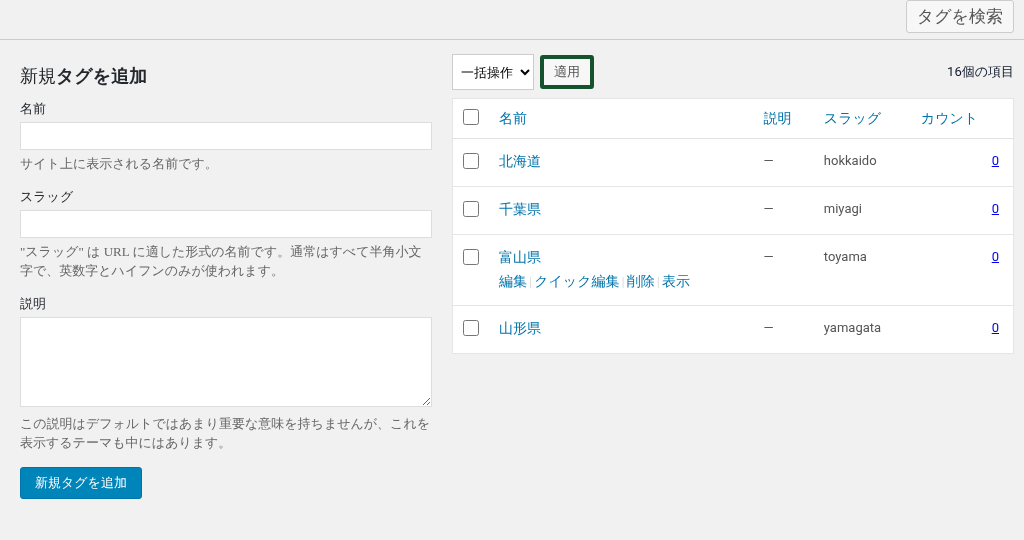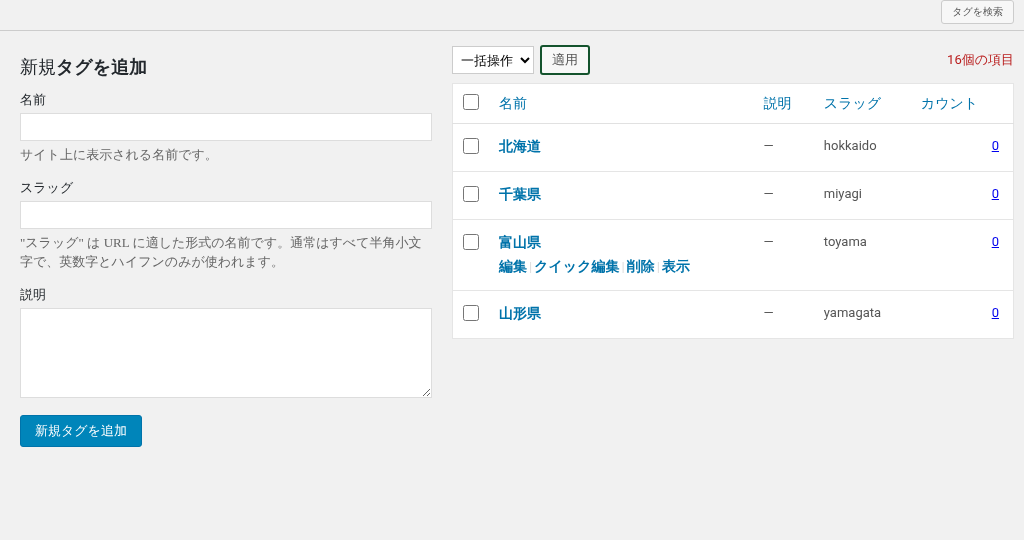--- a/index.html
+++ b/index.html
@@ -75,50 +75,50 @@
   display: flex;
   justify-content: flex-end;
   border-bottom: 1px solid #ccc;
   padding-bottom: 6px;
   margin-bottom: 6px;
 }
 .topbar .btn {
   border: 1px solid #ccc;
   background: #f7f7f7;
   padding: 4px 10px;
-  font-size: 10px;
+  font-size: 17px;
   border-radius: 3px;
   cursor: pointer;
   color: #555;
 }
 .tablenav {
   display: flex;
   align-items: center;
   padding: 8px 0;
 }
 .tablenav select {
-  height: 28px;
+  height: 36px;
   border: 1px solid #ccc;
   padding: 2px 4px;
   font-size: 13px;
   margin-right: 6px;
   background: #fff;
 }
 .tablenav .btn {
-  border: 2px solid #14532d;
+  border: 4px solid #14532d;
   background: #f7f7f7;
   padding: 4px 10px;
   font-size: 13px;
   border-radius: 3px;
   cursor: pointer;
   color: #555;
 }
 .tablenav .count {
   margin-left: auto;
-  color: #b91c1c;
+  color: #0f172a;
   font-size: 13px;
 }
 table.wp-list {
   width: 100%;
   border-collapse: collapse;
   background: #fff;
   border: 1px solid #e5e5e5;
 }
 table.wp-list thead th {
   text-align: left;
@@ -132,21 +132,21 @@
 table.wp-list tbody td {
   padding: 14px 10px;
   border-bottom: 1px solid #e5e5e5;
   vertical-align: top;
   color: #555;
   font-size: 13px;
 }
 table.wp-list tbody tr:last-child td { border-bottom: none; }
 table.wp-list tbody td.name a {
   color: #0073aa;
-  font-weight: 700;
+  font-weight: 400;
   text-decoration: none;
   font-size: 14px;
 }
 .row-actions {
   margin-top: 6px;
   font-size: 13px;
   color: #ddd;
 }
 .row-actions a { color: #0073aa; text-decoration: none; }
 .row-actions a.delete { color: #a00; text-align: right; }
@@ -177,20 +177,21 @@
 
     <div class="form-field">
       <label>スラッグ</label>
       <input type="text" style="">
       <p>"スラッグ" は URL に適した形式の名前です。通常はすべて半角小文字で、英数字とハイフンのみが使われます。</p>
     </div>
 
     <div class="form-field">
       <label>説明</label>
       <textarea style=""></textarea>
+      <p>この説明はデフォルトではあまり重要な意味を持ちませんが、これを表示するテーマも中にはあります。</p>
     </div>
 
     <button class="button-primary">新規タグを追加</button>
   </div>
 
   <div class="col-right">
     <div class="tablenav">
       <select>
         <option>一括操作</option>
       </select>

